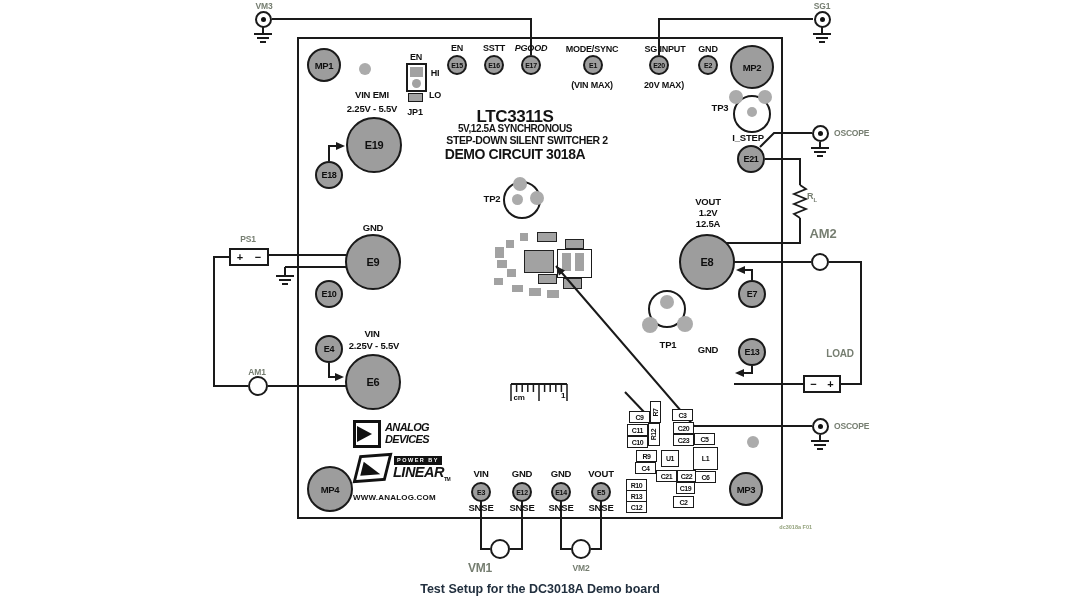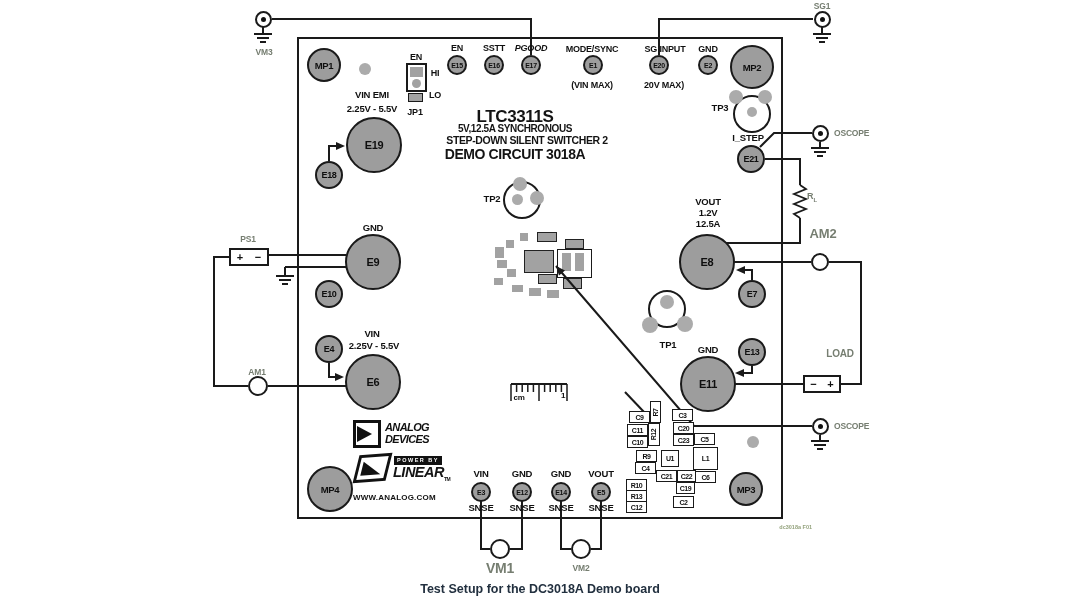--- a/index.html
+++ b/index.html
@@ -296,21 +296,20 @@
     <div class="pad" style="left: 315px; top: 161px; width: 28px; height: 28px; font-size: 9px;">E18</div>
     <div class="pad" style="left: 315px; top: 280px; width: 28px; height: 28px; font-size: 9px;">E10</div>
     <div class="pad" style="left: 315px; top: 335px; width: 28px; height: 28px; font-size: 9px;">E4</div>
     <div class="pad" style="left: 737px; top: 145px; width: 28px; height: 28px; font-size: 9px;">E21</div>
     <div class="pad" style="left: 738px; top: 280px; width: 28px; height: 28px; font-size: 9px;">E7</div>
     <div class="pad" style="left: 738px; top: 338px; width: 28px; height: 28px; font-size: 9px;">E13</div>
     <div class="pad" style="left: 346px; top: 117px; width: 56px; height: 56px; font-size: 11px;">E19</div>
     <div class="pad" style="left: 345px; top: 234px; width: 56px; height: 56px; font-size: 11px;">E9</div>
     <div class="pad" style="left: 345px; top: 354px; width: 56px; height: 56px; font-size: 11px;">E6</div>
     <div class="pad" style="left: 679px; top: 234px; width: 56px; height: 56px; font-size: 11px;">E8</div>
-    <div class="pad" style="left: 680px; top: 356px; width: 56px; height: 56px; font-size: 11px;">E11</div>
     <div class="conn bnc" style="left: 254.5px; top: 10.5px; width: 17px; height: 17px;"></div>
     <div class="conn bnc" style="left: 813.5px; top: 10.5px; width: 17px; height: 17px;"></div>
     <div class="conn bnc" style="left: 811.5px; top: 124.5px; width: 17px; height: 17px;"></div>
     <div class="conn bnc" style="left: 811.5px; top: 417.5px; width: 17px; height: 17px;"></div>
     <div class="conn" style="left: 248px; top: 376px; width: 20px; height: 20px;"></div>
     <div class="conn" style="left: 811px; top: 253px; width: 18px; height: 18px;"></div>
     <div class="conn" style="left: 490px; top: 539px; width: 20px; height: 20px;"></div>
     <div class="conn" style="left: 571px; top: 539px; width: 20px; height: 20px;"></div>
     <div class="lbl" style="left: 457px; top: 48px; font-size: 9px;">EN</div>
     <div class="lbl" style="left: 494px; top: 48px; font-size: 9px;">SSTT</div>
@@ -337,26 +336,26 @@
     <div class="lbl" style="left: 522px; top: 508px; font-size: 9.5px;">SNSE</div>
     <div class="lbl" style="left: 561px; top: 508px; font-size: 9.5px;">SNSE</div>
     <div class="lbl" style="left: 601px; top: 508px; font-size: 9.5px;">SNSE</div>
     <div class="lbl" style="left: 748px; top: 138px; font-size: 9.5px;">I_STEP</div>
     <div class="lbl" style="left: 416px; top: 57px; font-size: 9px;">EN</div>
     <div class="lbl" style="left: 435px; top: 73px; font-size: 9px;">HI</div>
     <div class="lbl" style="left: 435px; top: 95px; font-size: 9px;">LO</div>
     <div class="lbl" style="left: 415px; top: 112px; font-size: 9px;">JP1</div>
     <div class="lbl" style="left: 519px; top: 398px; font-size: 8px;">cm</div>
     <div class="lbl" style="left: 563px; top: 396px; font-size: 8px;">1</div>
-    <div class="lbl ext" style="left: 264px; top: 6px; font-size: 8.5px; margin-top: 46px;">VM3</div>
+    <div class="lbl ext" style="left: 264px; top: 6px; font-size: 8.5px;">VM3</div>
     <div class="lbl ext" style="left: 822px; top: 6px; font-size: 8.5px;">SG1</div>
     <div class="lbl ext left" style="left: 834px; top: 133px; font-size: 8.5px;">OSCOPE</div>
     <div class="lbl ext left" style="left: 834px; top: 426px; font-size: 8.5px;">OSCOPE</div>
     <div class="lbl ext" style="left: 823px; top: 233px; font-size: 13px;">AM2</div>
     <div class="lbl ext" style="left: 257px; top: 372px; font-size: 8.5px;">AM1</div>
-    <div class="lbl ext" style="left: 500px; top: 568px; font-size: 14px;">VM1</div>
+    <div class="lbl ext" style="left: 480px; top: 568px; font-size: 12px;">VM1</div>
     <div class="lbl ext" style="left: 581px; top: 568px; font-size: 8.5px;">VM2</div>
     <div class="lbl ext" style="left: 248px; top: 239px; font-size: 8.5px;">PS1</div>
     <div class="lbl ext" style="left: 821px; top: 354px; font-size: 10px; padding-left: 38px;">LOAD</div>
     <div class="lbl" style="left: 668px; top: 345px; font-size: 9.5px;">TP1</div>
     <div class="lbl" style="left: 492px; top: 199px; font-size: 9.5px;">TP2</div>
     <div class="lbl" style="left: 720px; top: 108px; font-size: 9.5px;">TP3</div>
   </div>
 
 </body></html>

